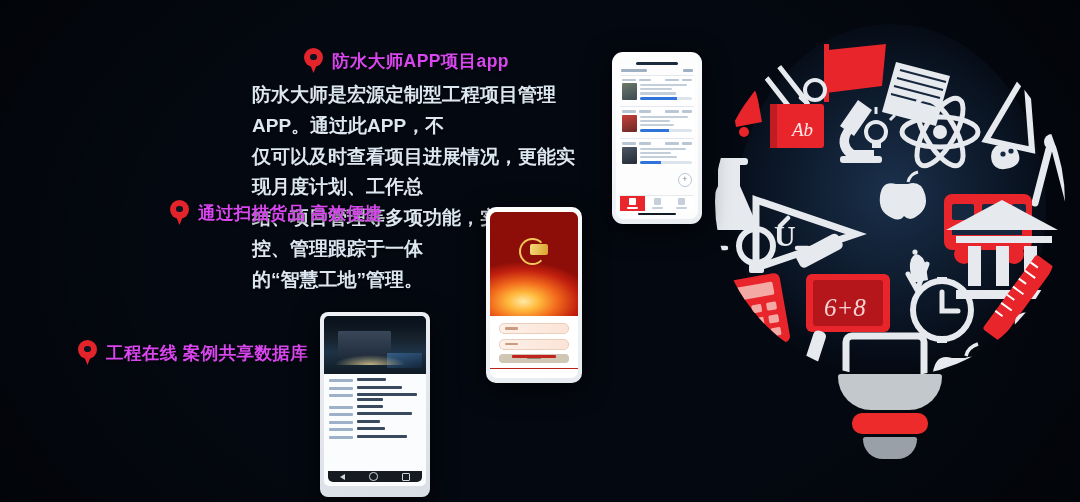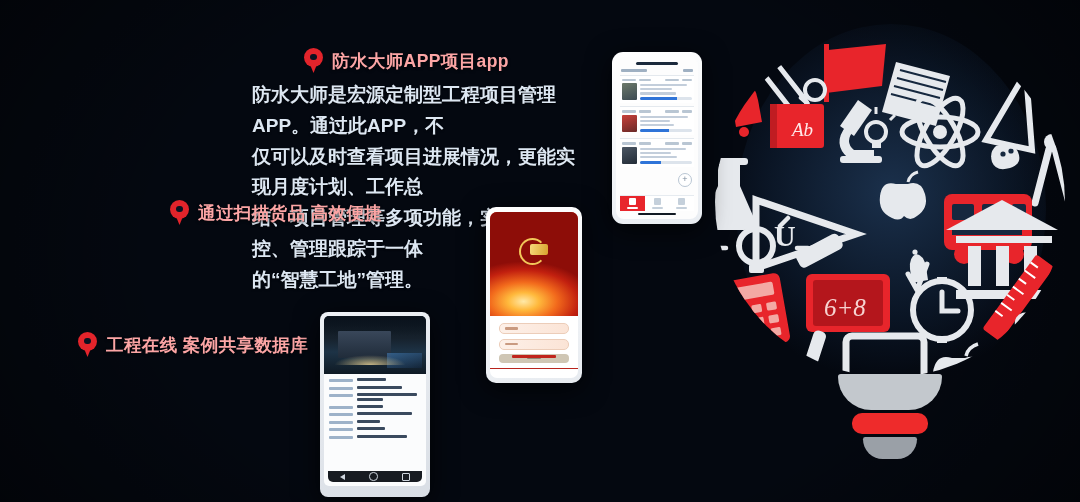--- a/index.html
+++ b/index.html
@@ -34,32 +34,32 @@
   .pin .tip{
     position:absolute;left:4.2px;top:12px;width:10.6px;height:13px;
     background:#e3242b;
     clip-path:polygon(0 0,100% 0,50% 100%);
   }
   .pin .hole{
     position:absolute;left:6.3px;top:6.1px;width:6.4px;height:6.4px;border-radius:50%;
     background:#0a1322;
   }
   .title{
-    color:#fca5a5;font-size:17.5px;font-weight:bold;letter-spacing:.4px;
+    color:#d946ef;font-size:17.5px;font-weight:bold;letter-spacing:.4px;
     white-space:nowrap;text-shadow:0 1px 3px rgba(0,0,0,.7);
   }
   .body{
     color:#dde7f2;font-size:19px;line-height:1.62;font-weight:bold;
     text-shadow:0 1px 2px rgba(0,0,0,.65);white-space:pre-line;
   }
   #b1{left:252px;top:48px;width:330px;}
   #b1 .hd{padding-left:52px;}
   #b2{left:112px;top:200px;width:350px;}
   #b2 .hd{padding-left:58px;}
-  #b3{left:50px;top:332px;width:330px;}
+  #b3{left:50px;top:340px;width:330px;}
   #b3 .hd{padding-left:28px;}
 
   
   .phone{position:absolute;z-index:7;background:#f4f6f8;box-shadow:0 6px 26px rgba(0,0,0,.75);}
   .pscreen{position:absolute;overflow:hidden;background:#fff;}
 
   
   #phoneA{left:612px;top:52px;width:90px;height:172px;border-radius:11px;
     background:linear-gradient(160deg,#ffffff,#e9edf2);padding:0;}
   #phoneA .pscreen{left:4px;top:5px;width:82px;height:162px;border-radius:8px;background:#fdfdfd;}

